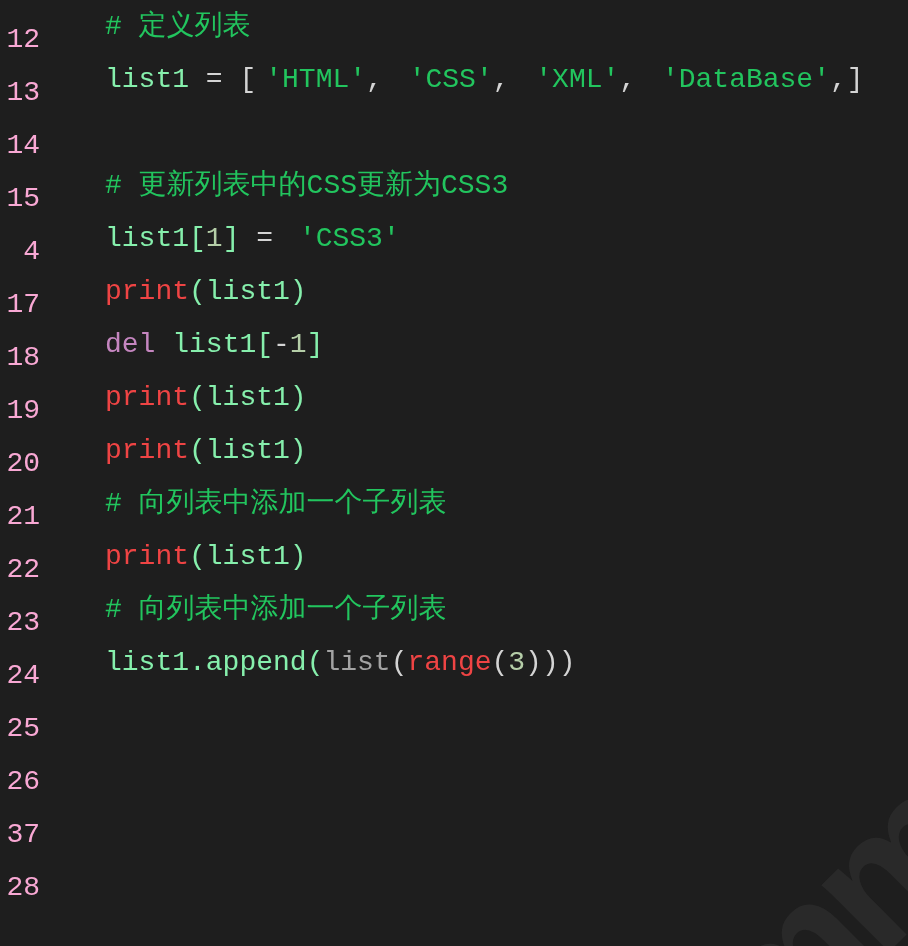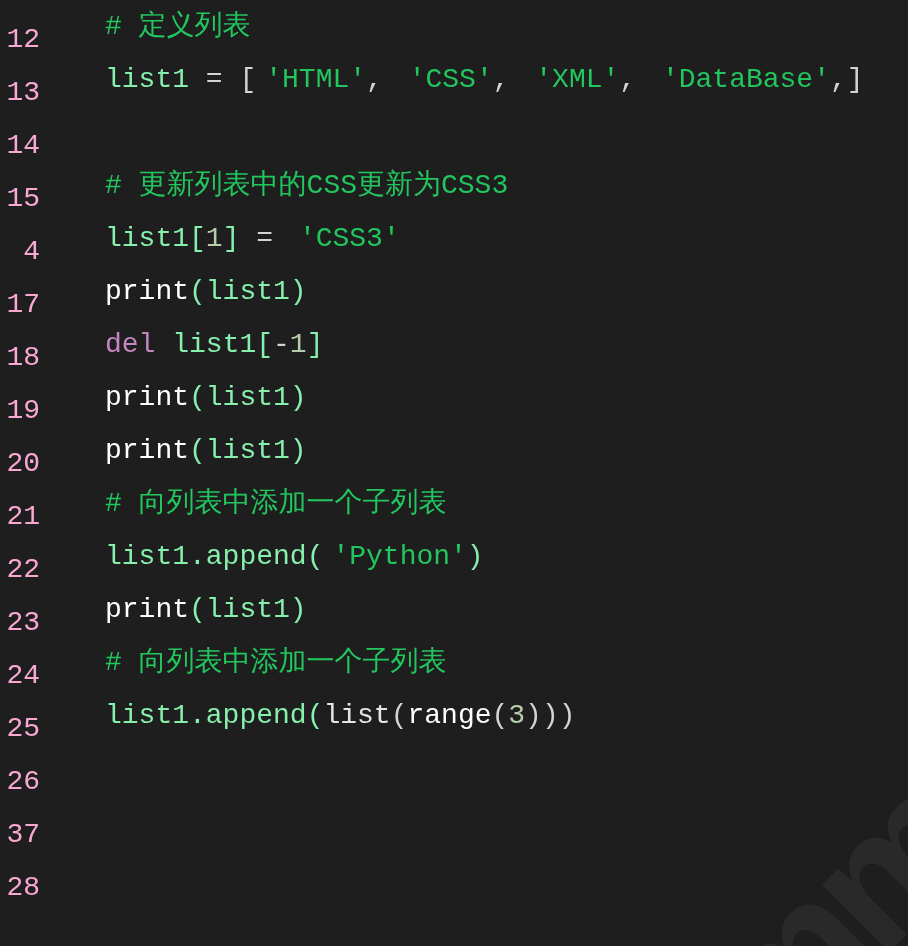--- a/index.html
+++ b/index.html
@@ -50,25 +50,25 @@
       height: 53px;
       white-space: pre;
     }
     .ln {
       height: 53px;
     }
     .comment { color: #22c55e; text-align: right; }
     .string { color: #22c55e; margin-left: 9px; }
     .keyword { color: #c586c0; margin-top: 36px; }
     .number { color: #b5cea8; }
-    .builtin { color: #ffffff; }
+    .builtin { color: #ef4444; }
     .variable { color: #86efac; }
     .punct { color: #d4d4d4; }
     .operator { color: #d4d4d4; }
-    .func { color: #e5e5e5; }
+    .func { color: #a3a3a3; }
   </style>
 </head>
 <body>
 
 <div class="editor">
   <div class="gutter">
       <div class="ln">12</div>
       <div class="ln">13</div>
       <div class="ln">14</div>
       <div class="ln">15</div>
@@ -90,20 +90,19 @@
       <div class="line"><span class="comment"># 定义列表</span></div>
       <div class="line"><span class="variable">list1 </span><span class="operator">=</span><span class="punct"> [</span><span class="string">'HTML'</span><span class="punct">, </span><span class="string">'CSS'</span><span class="punct">, </span><span class="string">'XML'</span><span class="punct">, </span><span class="string">'DataBase'</span><span class="punct">,]</span></div>
       <div class="line"></div>
       <div class="line"><span class="comment"># 更新列表中的CSS更新为CSS3</span></div>
       <div class="line"><span class="variable">list1[</span><span class="number">1</span><span class="variable">] </span><span class="operator">=</span><span class="punct"> </span><span class="string">'CSS3'</span></div>
       <div class="line"><span class="builtin">print</span><span class="variable">(list1)</span></div>
       <div class="line"><span class="keyword">del</span><span class="variable"> list1[</span><span class="operator">-</span><span class="number">1</span><span class="variable">]</span></div>
       <div class="line"><span class="builtin">print</span><span class="variable">(list1)</span></div>
       <div class="line"><span class="builtin">print</span><span class="variable">(list1)</span></div>
       <div class="line"><span class="comment"># 向列表中添加一个子列表</span></div>
-      <div class="line"><span class="variable">list1.append(</span><span class="string">'Python'</span><span class="variable">)</span></div>
       <div class="line"><span class="builtin">print</span><span class="variable">(list1)</span></div>
       <div class="line"><span class="comment"># 向列表中添加一个子列表</span></div>
       <div class="line"><span class="variable">list1.append(</span><span class="func">list</span><span class="punct">(</span><span class="builtin">range</span><span class="punct">(</span><span class="number">3</span><span class="punct">)))</span></div>
     </div>
 </div>
 
 <div class="watermark">mmm</div>
 
 </body></html>

